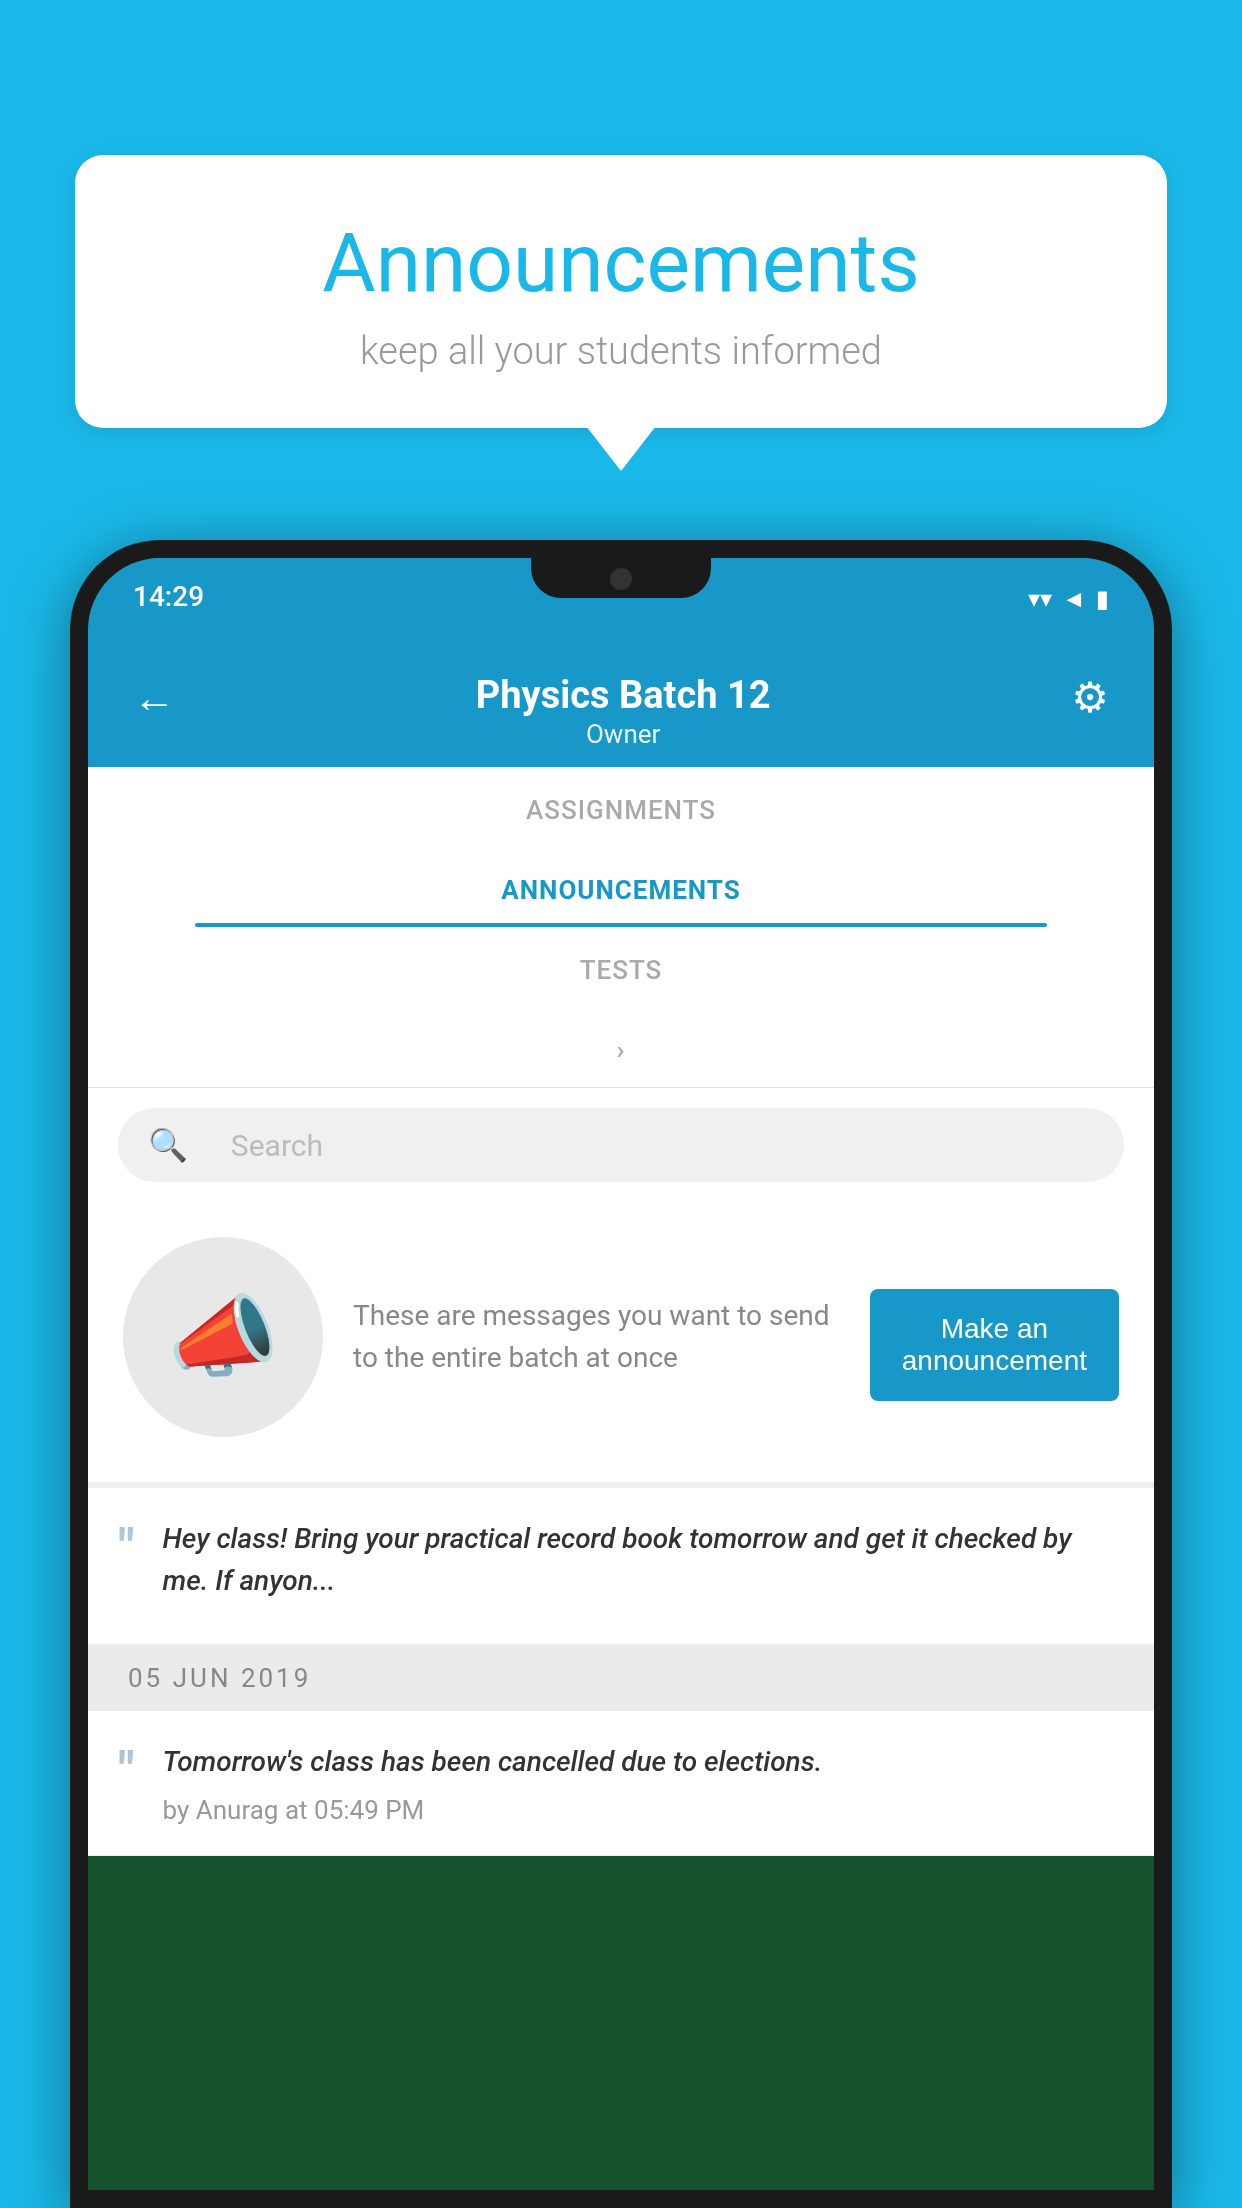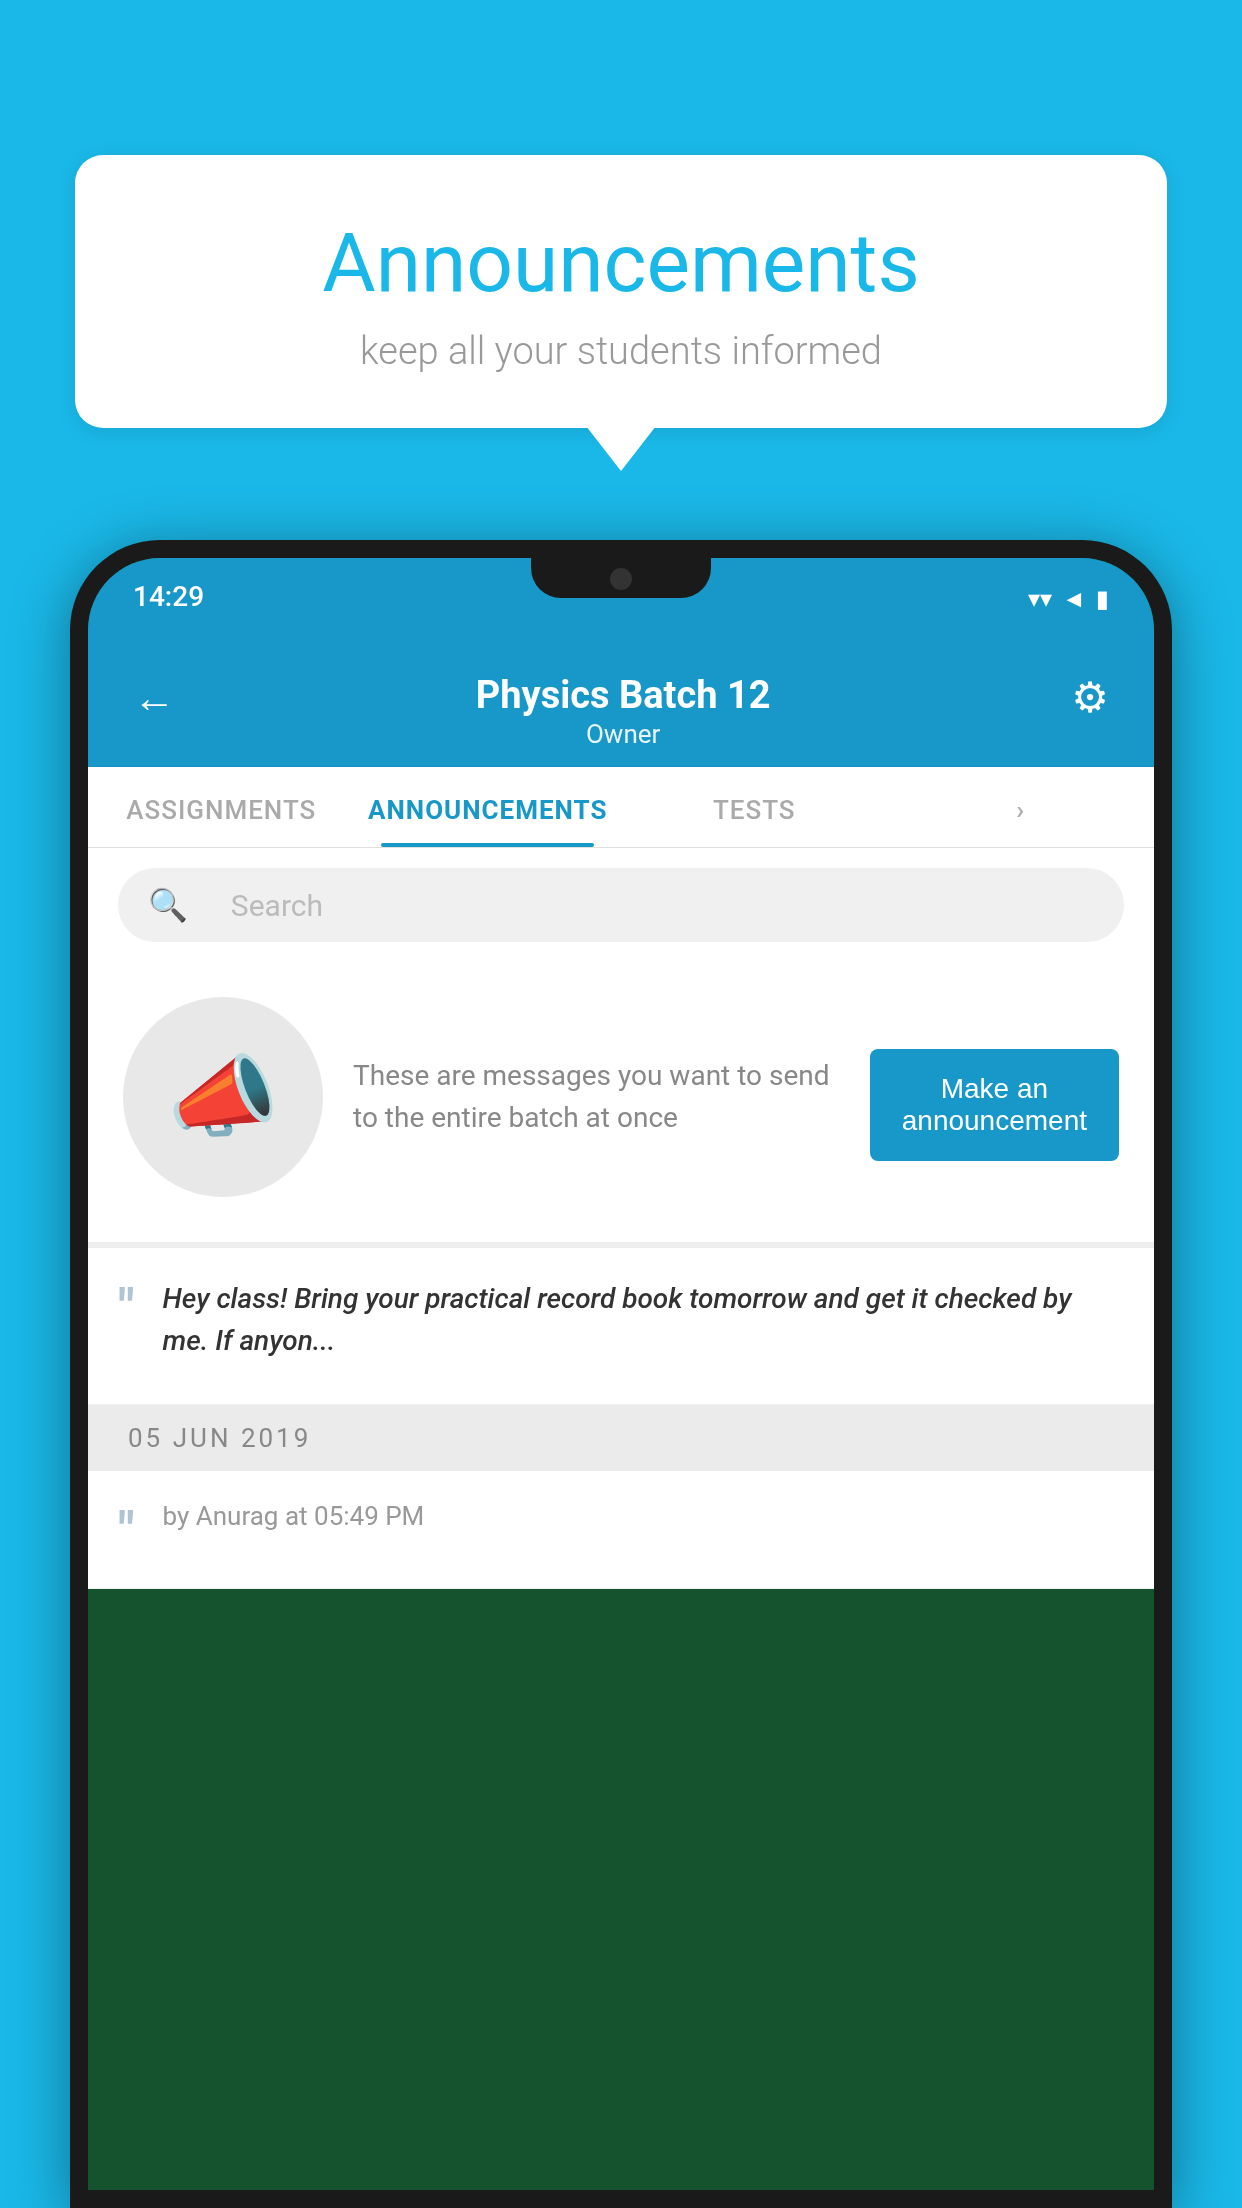--- a/index.html
+++ b/index.html
@@ -168,20 +168,21 @@
       font-size: 42px;
       cursor: pointer;
     }
 
     
     .tabs-bar {
       background: white;
       display: flex;
       border-bottom: 1px solid #e0e0e0;
       box-shadow: 0 2px 4px rgba(0,0,0,0.08);
+      flex-direction: column;
     }
 
     .tab-item {
       flex: 1;
       text-align: center;
       padding: 28px 10px 22px;
       font-size: 26px;
       font-weight: 500;
       color: #aaa;
       cursor: pointer;
@@ -407,18 +408,19 @@
       </div>
     </div>
 
     <div class="date-separator">
       <span>05  JUN  2019</span>
     </div>
 
     <div class="announcement-item">
       <div class="quote-icon">"</div>
       <div class="announcement-content">
+        <div class="announcement-text">Tomorrow's class has been cancelled due to elections.</div>
         <div class="announcement-author">by Anurag at 05:49 PM</div>
       </div>
     </div>
 
   </div>
 </div>
 
 </body></html>

